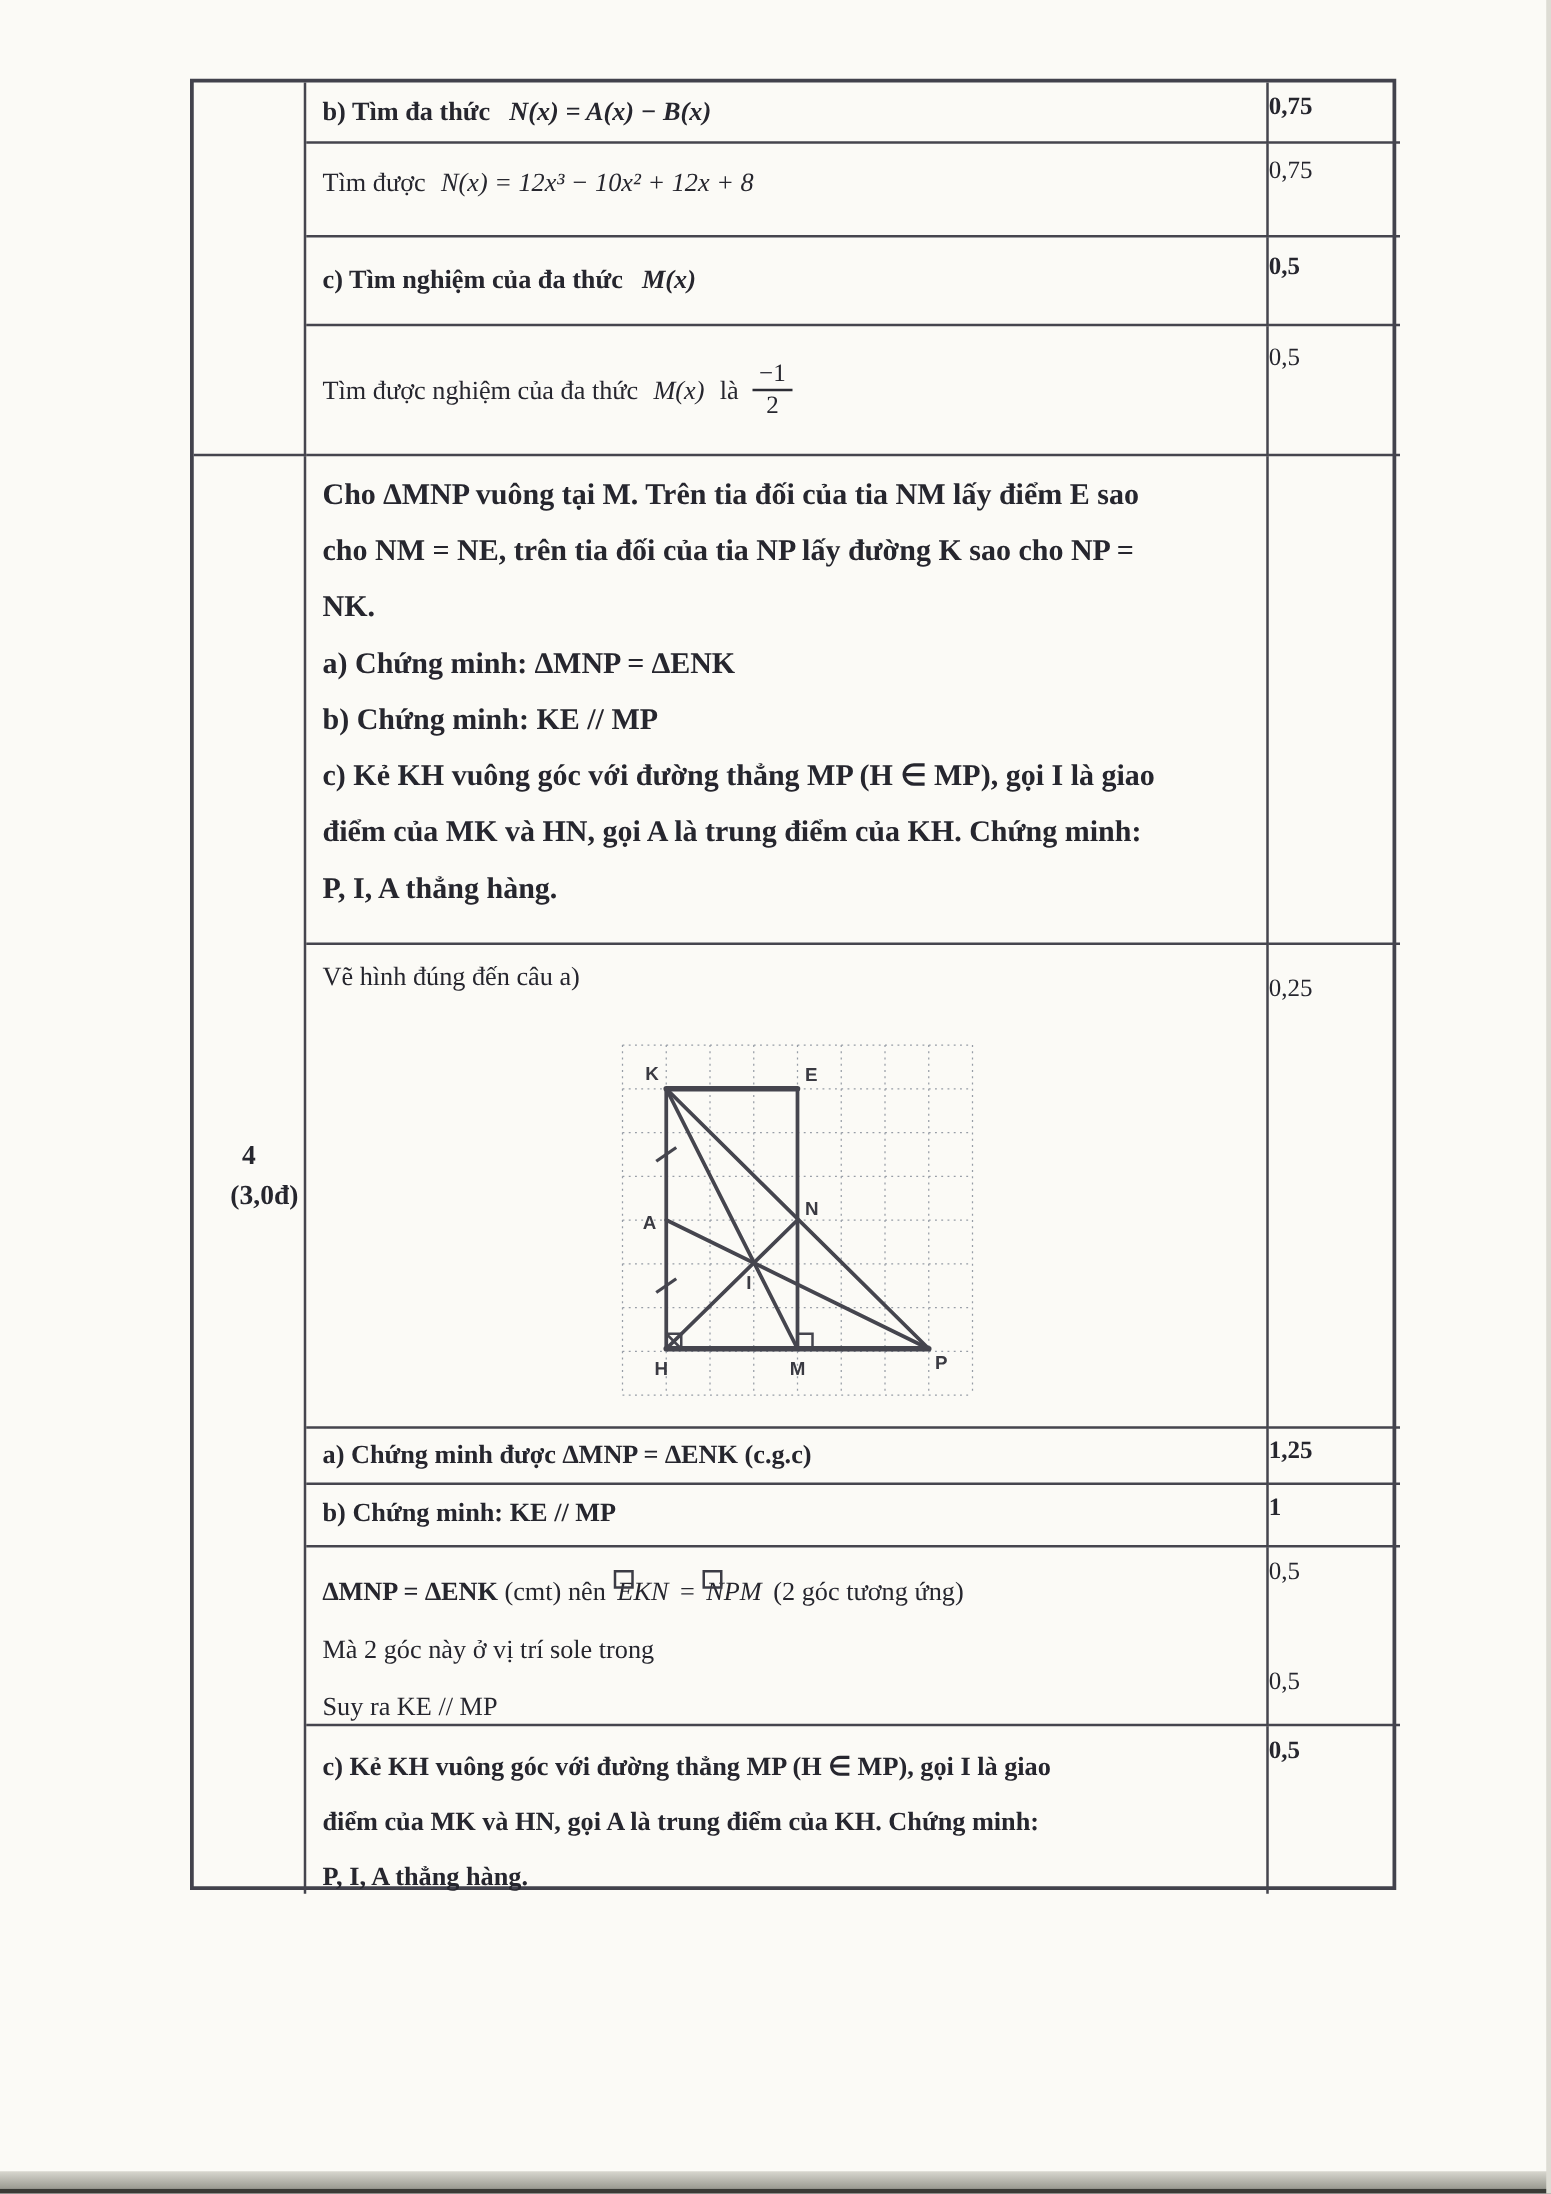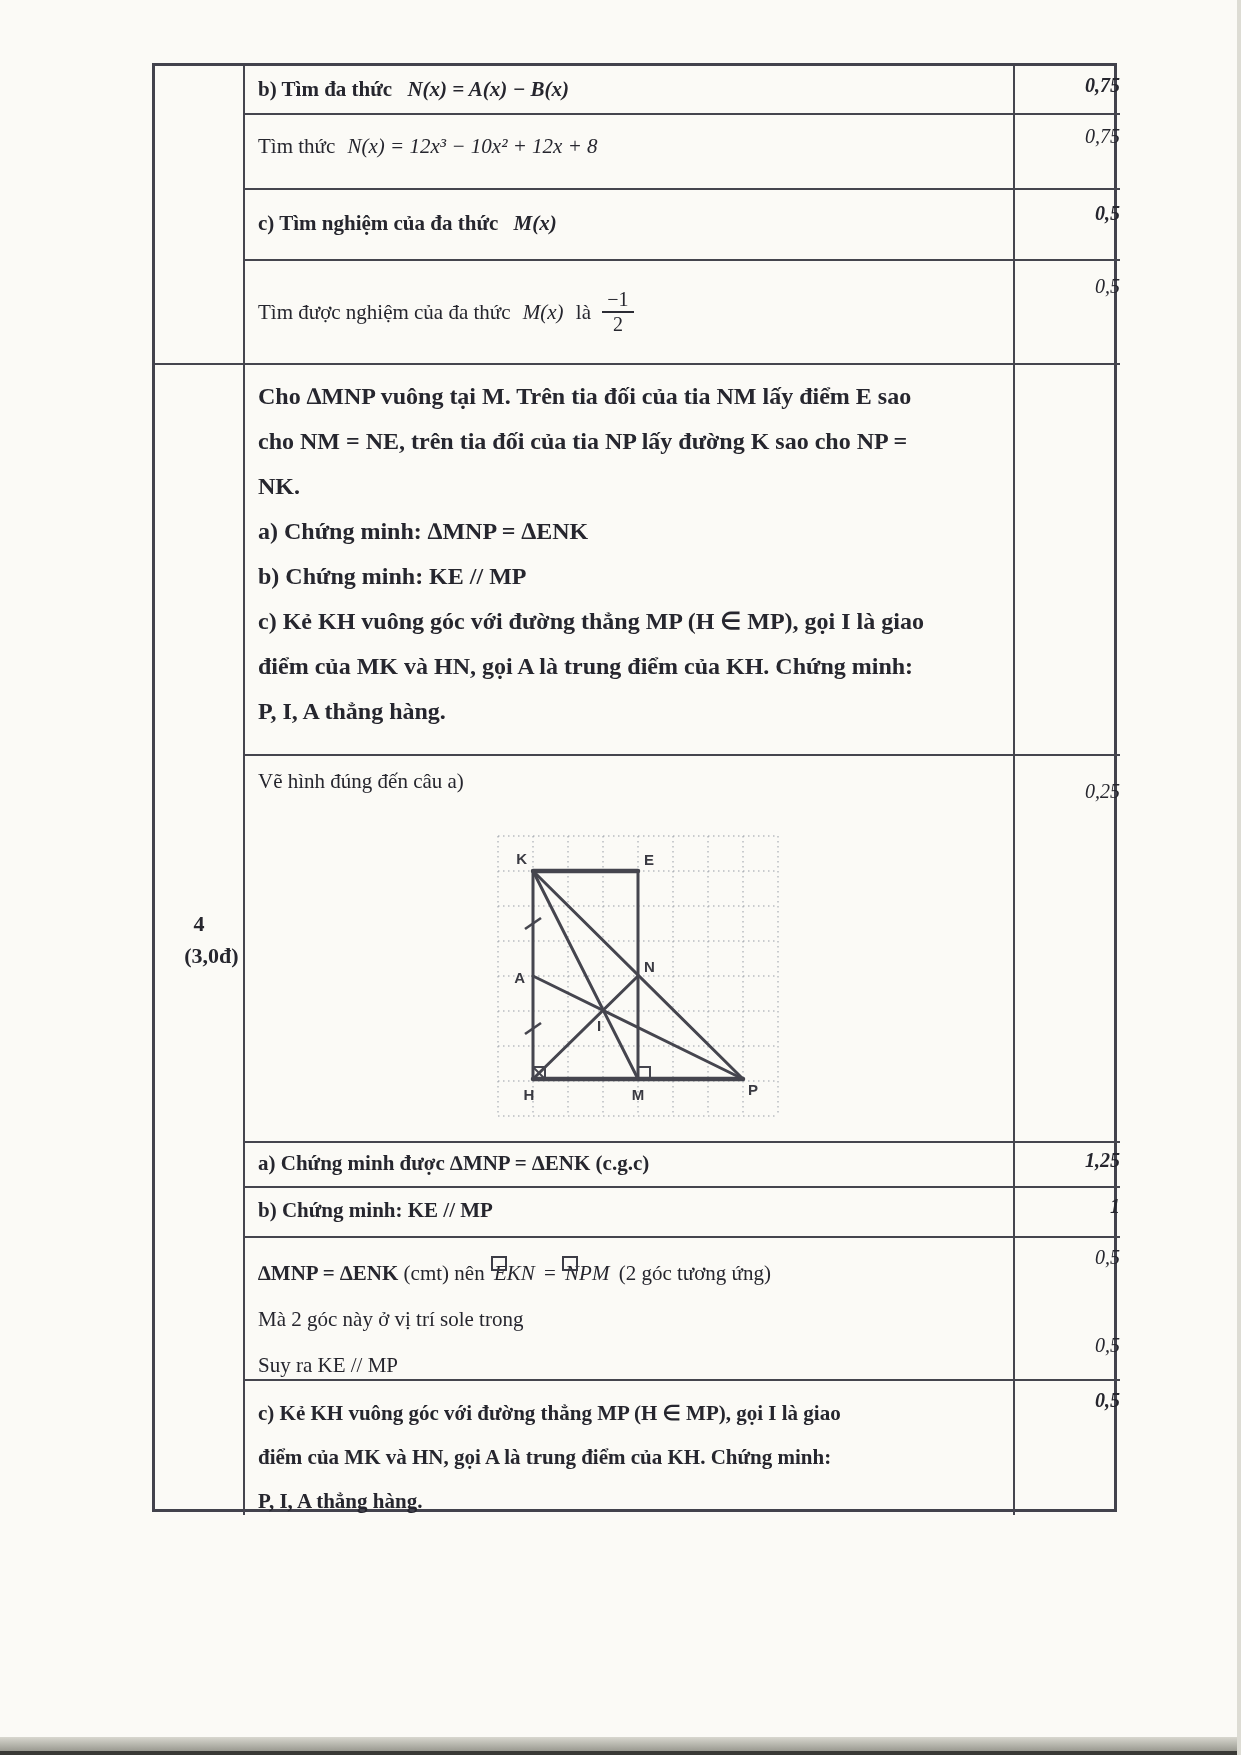--- a/index.html
+++ b/index.html
@@ -15,21 +15,21 @@
   .bb{border-bottom:2px solid #45454e;}
   .c1a{grid-column:1;grid-row:1/5;}
   .c1b{grid-column:1;grid-row:5/11;display:flex;flex-direction:column;justify-content:center;
        align-items:center;gap:6px;}
   .qnum{font-weight:bold;font-size:22px;}
   .qpts{font-weight:bold;font-size:22px;margin-left:25px;}
   
   .t{position:absolute;left:13px;right:8px;font-size:21px;line-height:1.25;}
   .bold{font-weight:bold;}
   .math{font-style:italic;}
-  .score{position:absolute;left:0;right:0;text-align:right;font-size:20px;font-style:italic;}
+  .score{position:absolute;left:0;right:0;text-align:left;font-size:20px;}
   .score.bold{font-weight:bold;}
   
   .stmt{position:absolute;left:13px;top:9px;right:6px;font-weight:bold;font-size:24px;line-height:45px;}
   .lines3{position:absolute;left:13px;top:10px;right:6px;font-weight:bold;font-size:21px;line-height:45px;}
   .plain{font-weight:normal;}
   
   .frac{display:inline-block;vertical-align:middle;text-align:center;font-size:20px;line-height:1.05;
         margin-left:6px;transform:translateY(-2px);}
   .frac .num{display:block;border-bottom:2px solid #2c2c34;padding:0 5px 1px;}
   .frac .den{display:block;padding-top:1px;}
@@ -62,21 +62,21 @@
         <span>b) Tìm đa thức</span>
         <span class="math" style="margin-left:10px;">N(x) = A(x) − B(x)</span>
       </div>
     </div>
     <div class="cell bb" style="grid-column:3;grid-row:1;">
       <div class="score bold" style="top:8px;">0,75</div>
     </div>
 
     <div class="cell br bb" style="grid-column:2;grid-row:2;">
       <div class="t" style="top:18px;">
-        <span>Tìm thức</span>
+        <span>Tìm được</span>
         <span class="math" style="margin-left:7px;">N(x) = 12x³ − 10x² + 12x + 8</span>
       </div>
     </div>
     <div class="cell bb" style="grid-column:3;grid-row:2;">
       <div class="score" style="top:10px;">0,75</div>
     </div>
 
     <div class="cell br bb" style="grid-column:2;grid-row:3;">
       <div class="t bold" style="top:20px;">
         <span>c) Tìm nghiệm của đa thức</span>

